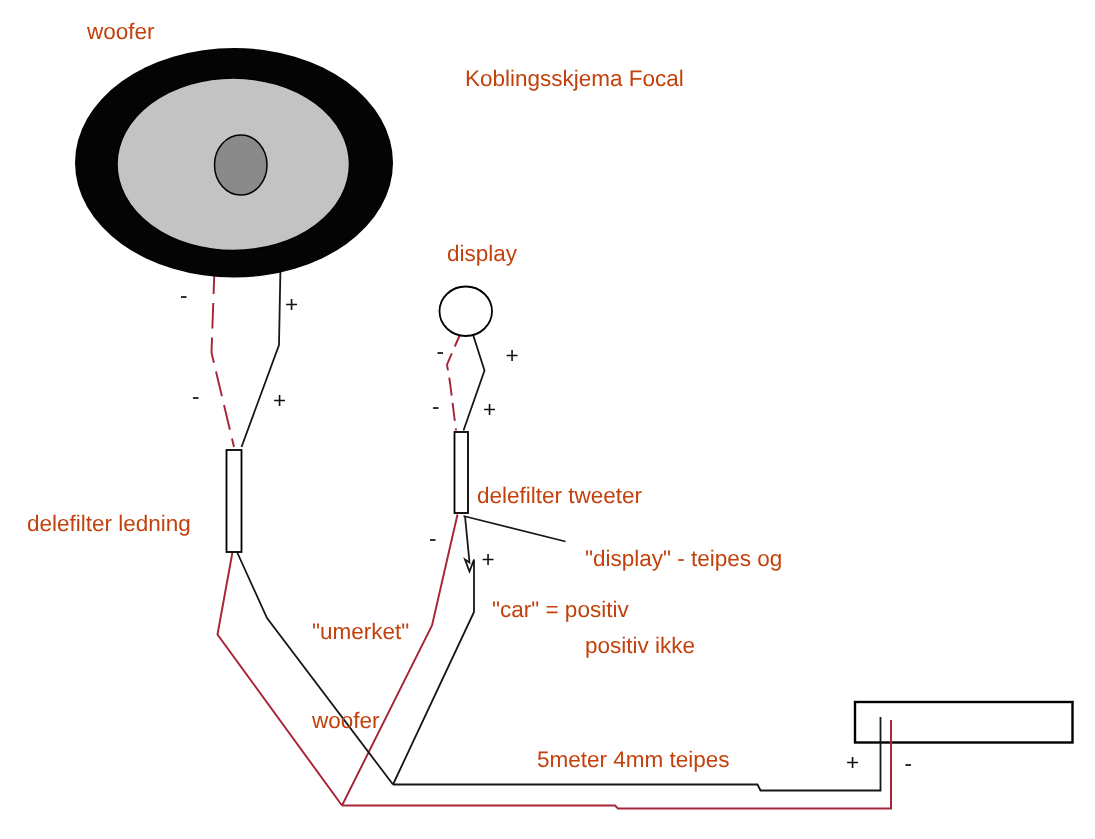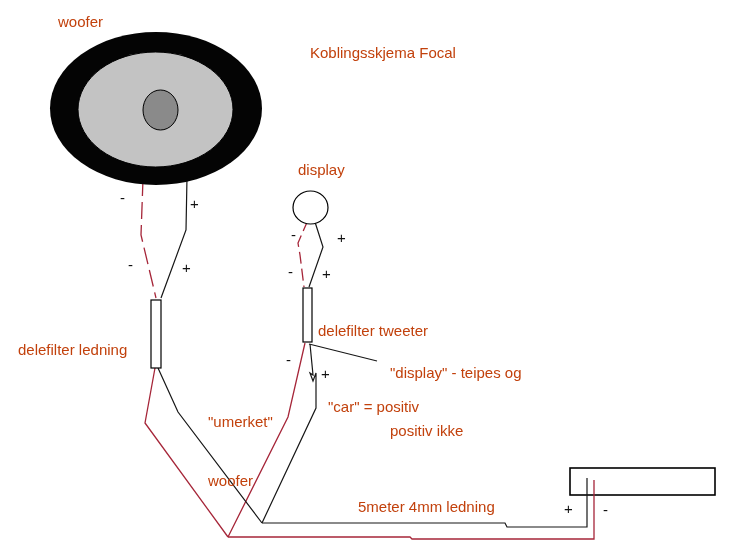--- a/index.html
+++ b/index.html
@@ -88,21 +88,21 @@
 
   <div class="lbl note3" style="left:208px; top:374px;">
     <span class="line">"umerket"</span>
     <span class="line">woofer</span>
   </div>
 
   <div class="lbl" style="left:328px; top:398px;">"car" = positiv</div>
 
   <div class="lbl" style="left:18px; top:341px;">delefilter ledning</div>
 
-  <div class="lbl" style="left:358px; top:498px;">5meter 4mm ledning</div>
+  <div class="lbl" style="left:358px; top:498px;">5meter 4mm teipes</div>
 
 
   <span class="sign" style="left:120px; top:189px;">-</span>
   <span class="sign" style="left:190px; top:195px;">+</span>
   <span class="sign" style="left:128px; top:256px;">-</span>
   <span class="sign" style="left:182px; top:259px;">+</span>
 
   <span class="sign" style="left:291px; top:226px;">-</span>
   <span class="sign" style="left:337px; top:229px;">+</span>
   <span class="sign" style="left:288px; top:263px;">-</span>

